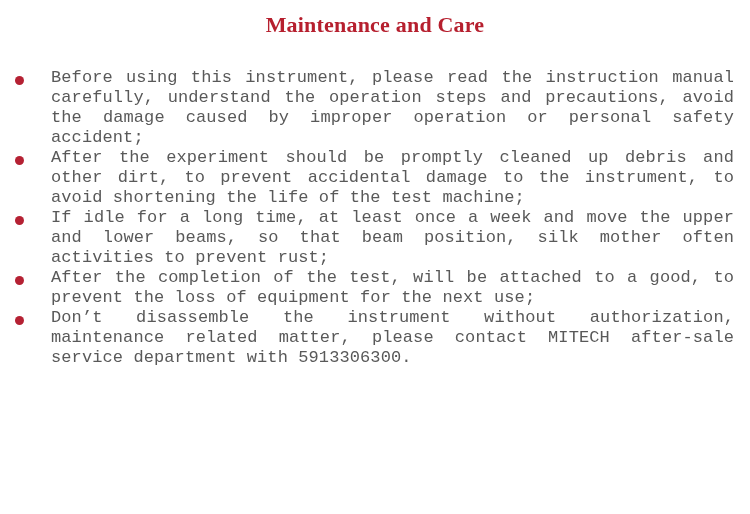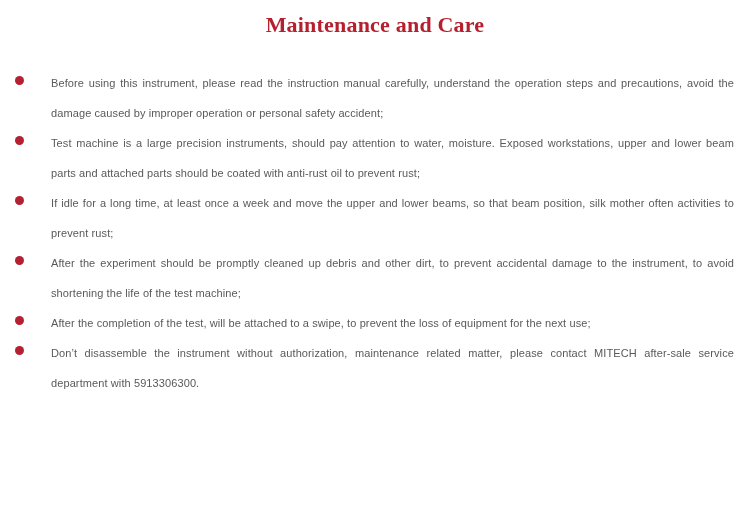--- a/index.html
+++ b/index.html
@@ -39,55 +39,52 @@
     flex: 0 0 auto;
     width: 9px;
     height: 9px;
     border-radius: 50%;
     background: var(--bullet-red, #B52133);
     margin: 8px 27px 0 15px;
   }
   .item-text {
     flex: 1 1 auto;
     text-align: justify;
-    font-size: 11px;
-    line-height: 30px;
+    font-size: 17px;
+    line-height: 20px;
     color: var(--body-text, #595959);
     letter-spacing: 0.1px;
+    font-family: Liberation Mono, monospace;
   }
 </style>
 </head>
 <body>
 
 <div class="page">
   <h1 class="title">Maintenance and Care</h1>
   <div class="list" id="maintenance-list">
   <div class="item">
     <span class="bullet"></span>
     <span class="item-text">Before using this instrument, please read the instruction manual carefully, understand the operation steps and precautions, avoid the damage caused by improper operation or personal safety accident;</span>
   </div>
 
+
   <div class="item">
     <span class="bullet"></span>
-    <span class="item-text">Test machine is a large precision instruments, should pay attention to water, moisture. Exposed workstations, upper and lower beam parts and attached parts should be coated with anti-rust oil to prevent rust;</span>
+    <span class="item-text">After the experiment should be promptly cleaned up debris and other dirt, to prevent accidental damage to the instrument, to avoid shortening the life of the test machine;</span>
   </div>
 
   <div class="item">
     <span class="bullet"></span>
     <span class="item-text">If idle for a long time, at least once a week and move the upper and lower beams, so that beam position, silk mother often activities to prevent rust;</span>
   </div>
 
   <div class="item">
     <span class="bullet"></span>
-    <span class="item-text">After the experiment should be promptly cleaned up debris and other dirt, to prevent accidental damage to the instrument, to avoid shortening the life of the test machine;</span>
-  </div>
-
-  <div class="item">
-    <span class="bullet"></span>
-    <span class="item-text">After the completion of the test, will be attached to a swipe, to prevent the loss of equipment for the next use;</span>
+    <span class="item-text">After the completion of the test, will be attached to a good, to prevent the loss of equipment for the next use;</span>
   </div>
 
 
   <div class="item">
     <span class="bullet"></span>
     <span class="item-text">Don’t disassemble the instrument without authorization, maintenance related matter, please contact MITECH after-sale service department with 5913306300.</span>
   </div>
 </div>
 </div>
 

